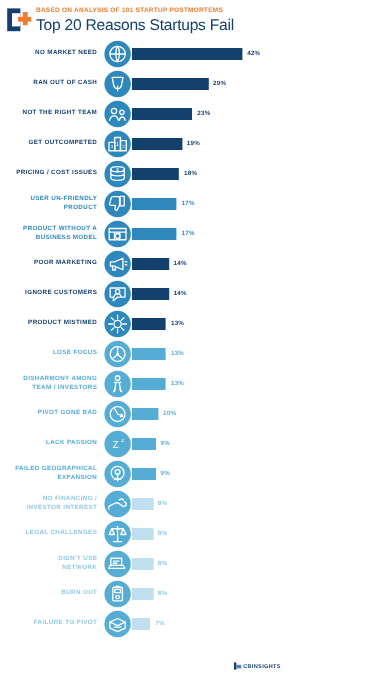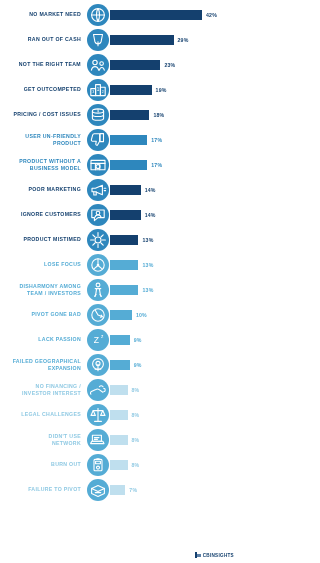--- a/index.html
+++ b/index.html
@@ -50,20 +50,30 @@
   .footer-mark { width:6px; height:6px; position:relative; }
   .footer-mark .fb { position:absolute; left:0; top:0; width:2.5px; height:6px; background:#14406e; }
   .footer-mark .fp { position:absolute; left:2.5px; top:1.5px; width:3.5px; height:3.5px; background:#5b7fa6; }
   .footer-text { font-size:4.6px; font-weight:bold; color:#14406e; letter-spacing:.3px; }
 </style>
 </head>
 <body>
 
 <div id="page">
 
+  <div class="header">
+    <div class="logo-mark">
+      <div class="logo-bracket"></div>
+      <div class="logo-plus"></div>
+    </div>
+    <div class="head-text">
+      <div class="eyebrow">BASED ON ANALYSIS OF 101 STARTUP POSTMORTEMS</div>
+      <div class="title">Top 20 Reasons Startups Fail</div>
+    </div>
+  </div>
 
   <div class="chart" id="chart">
       <div class="row">
         <div class="label" style="color: rgb(20, 64, 110);">
           <div>NO MARKET NEED</div>
         </div>
         <div class="icon-wrap">
           <div class="icon-circle" style="background: rgb(46, 135, 189);">
             <svg viewBox="0 0 22 22" xmlns="http://www.w3.org/2000/svg">
               <circle cx="11" cy="11" r="6.4" fill="none" stroke="#ffffff" stroke-width="1.1" stroke-linecap="round" stroke-linejoin="round"></circle>

